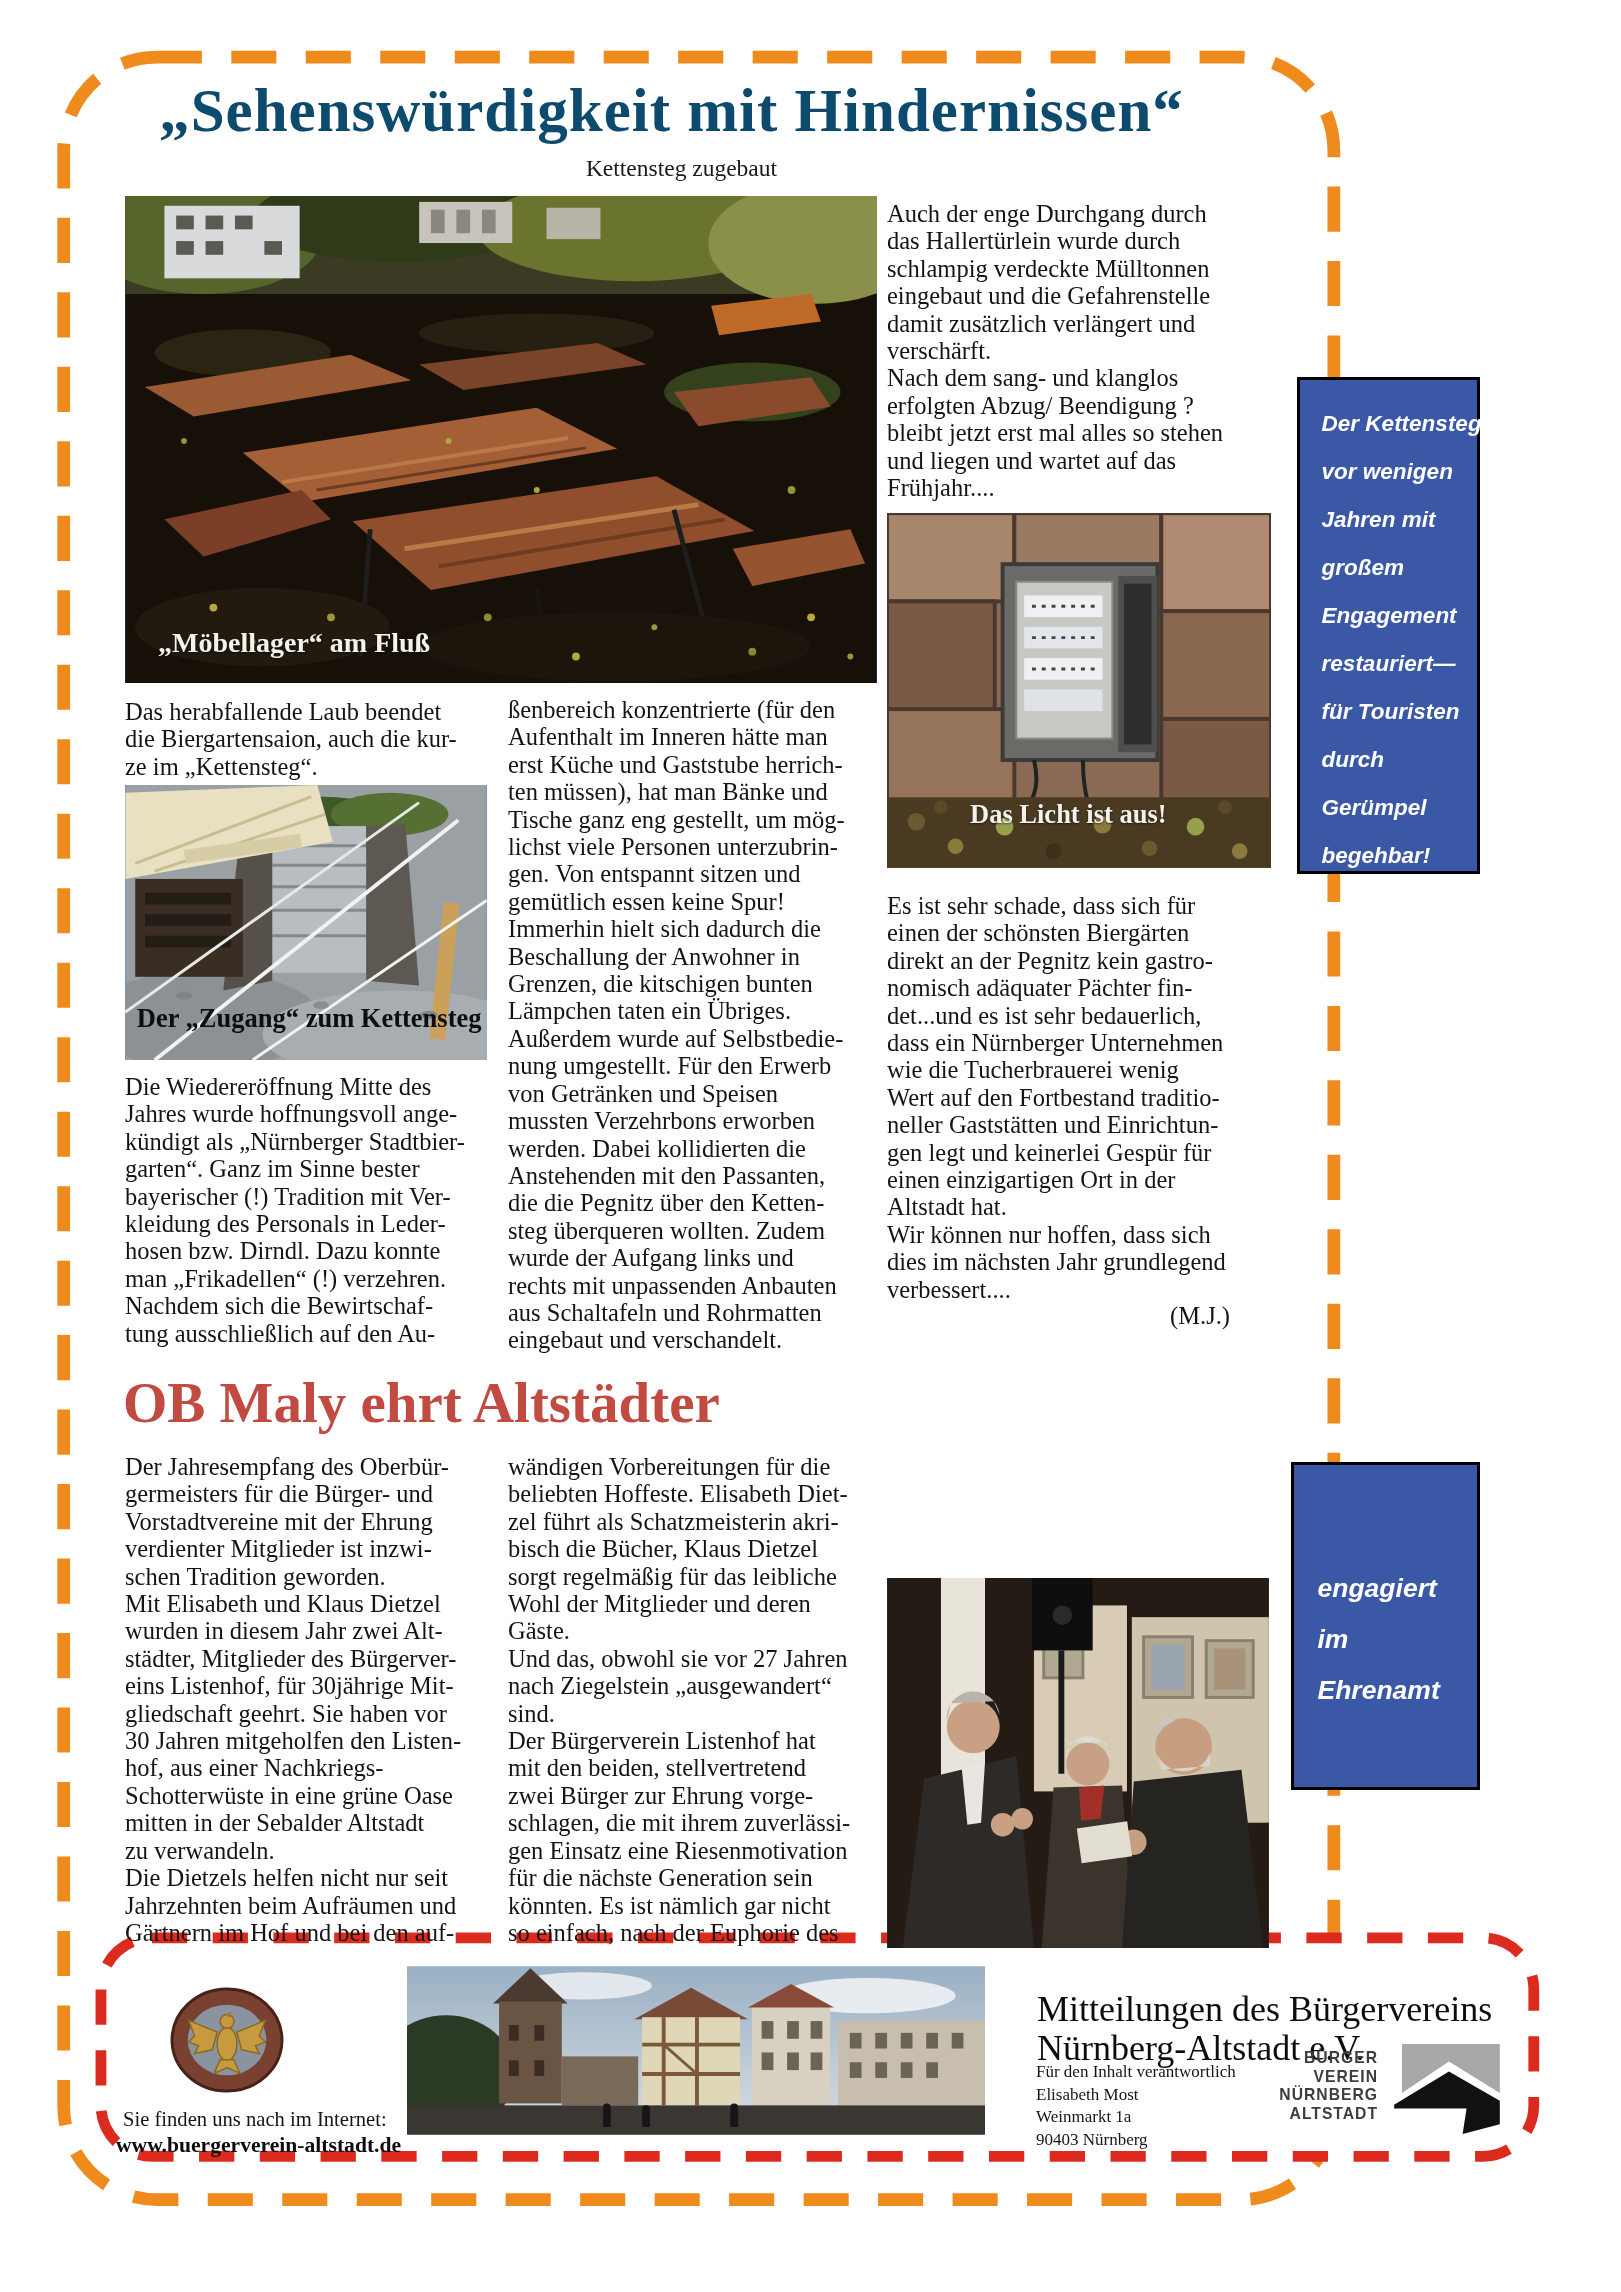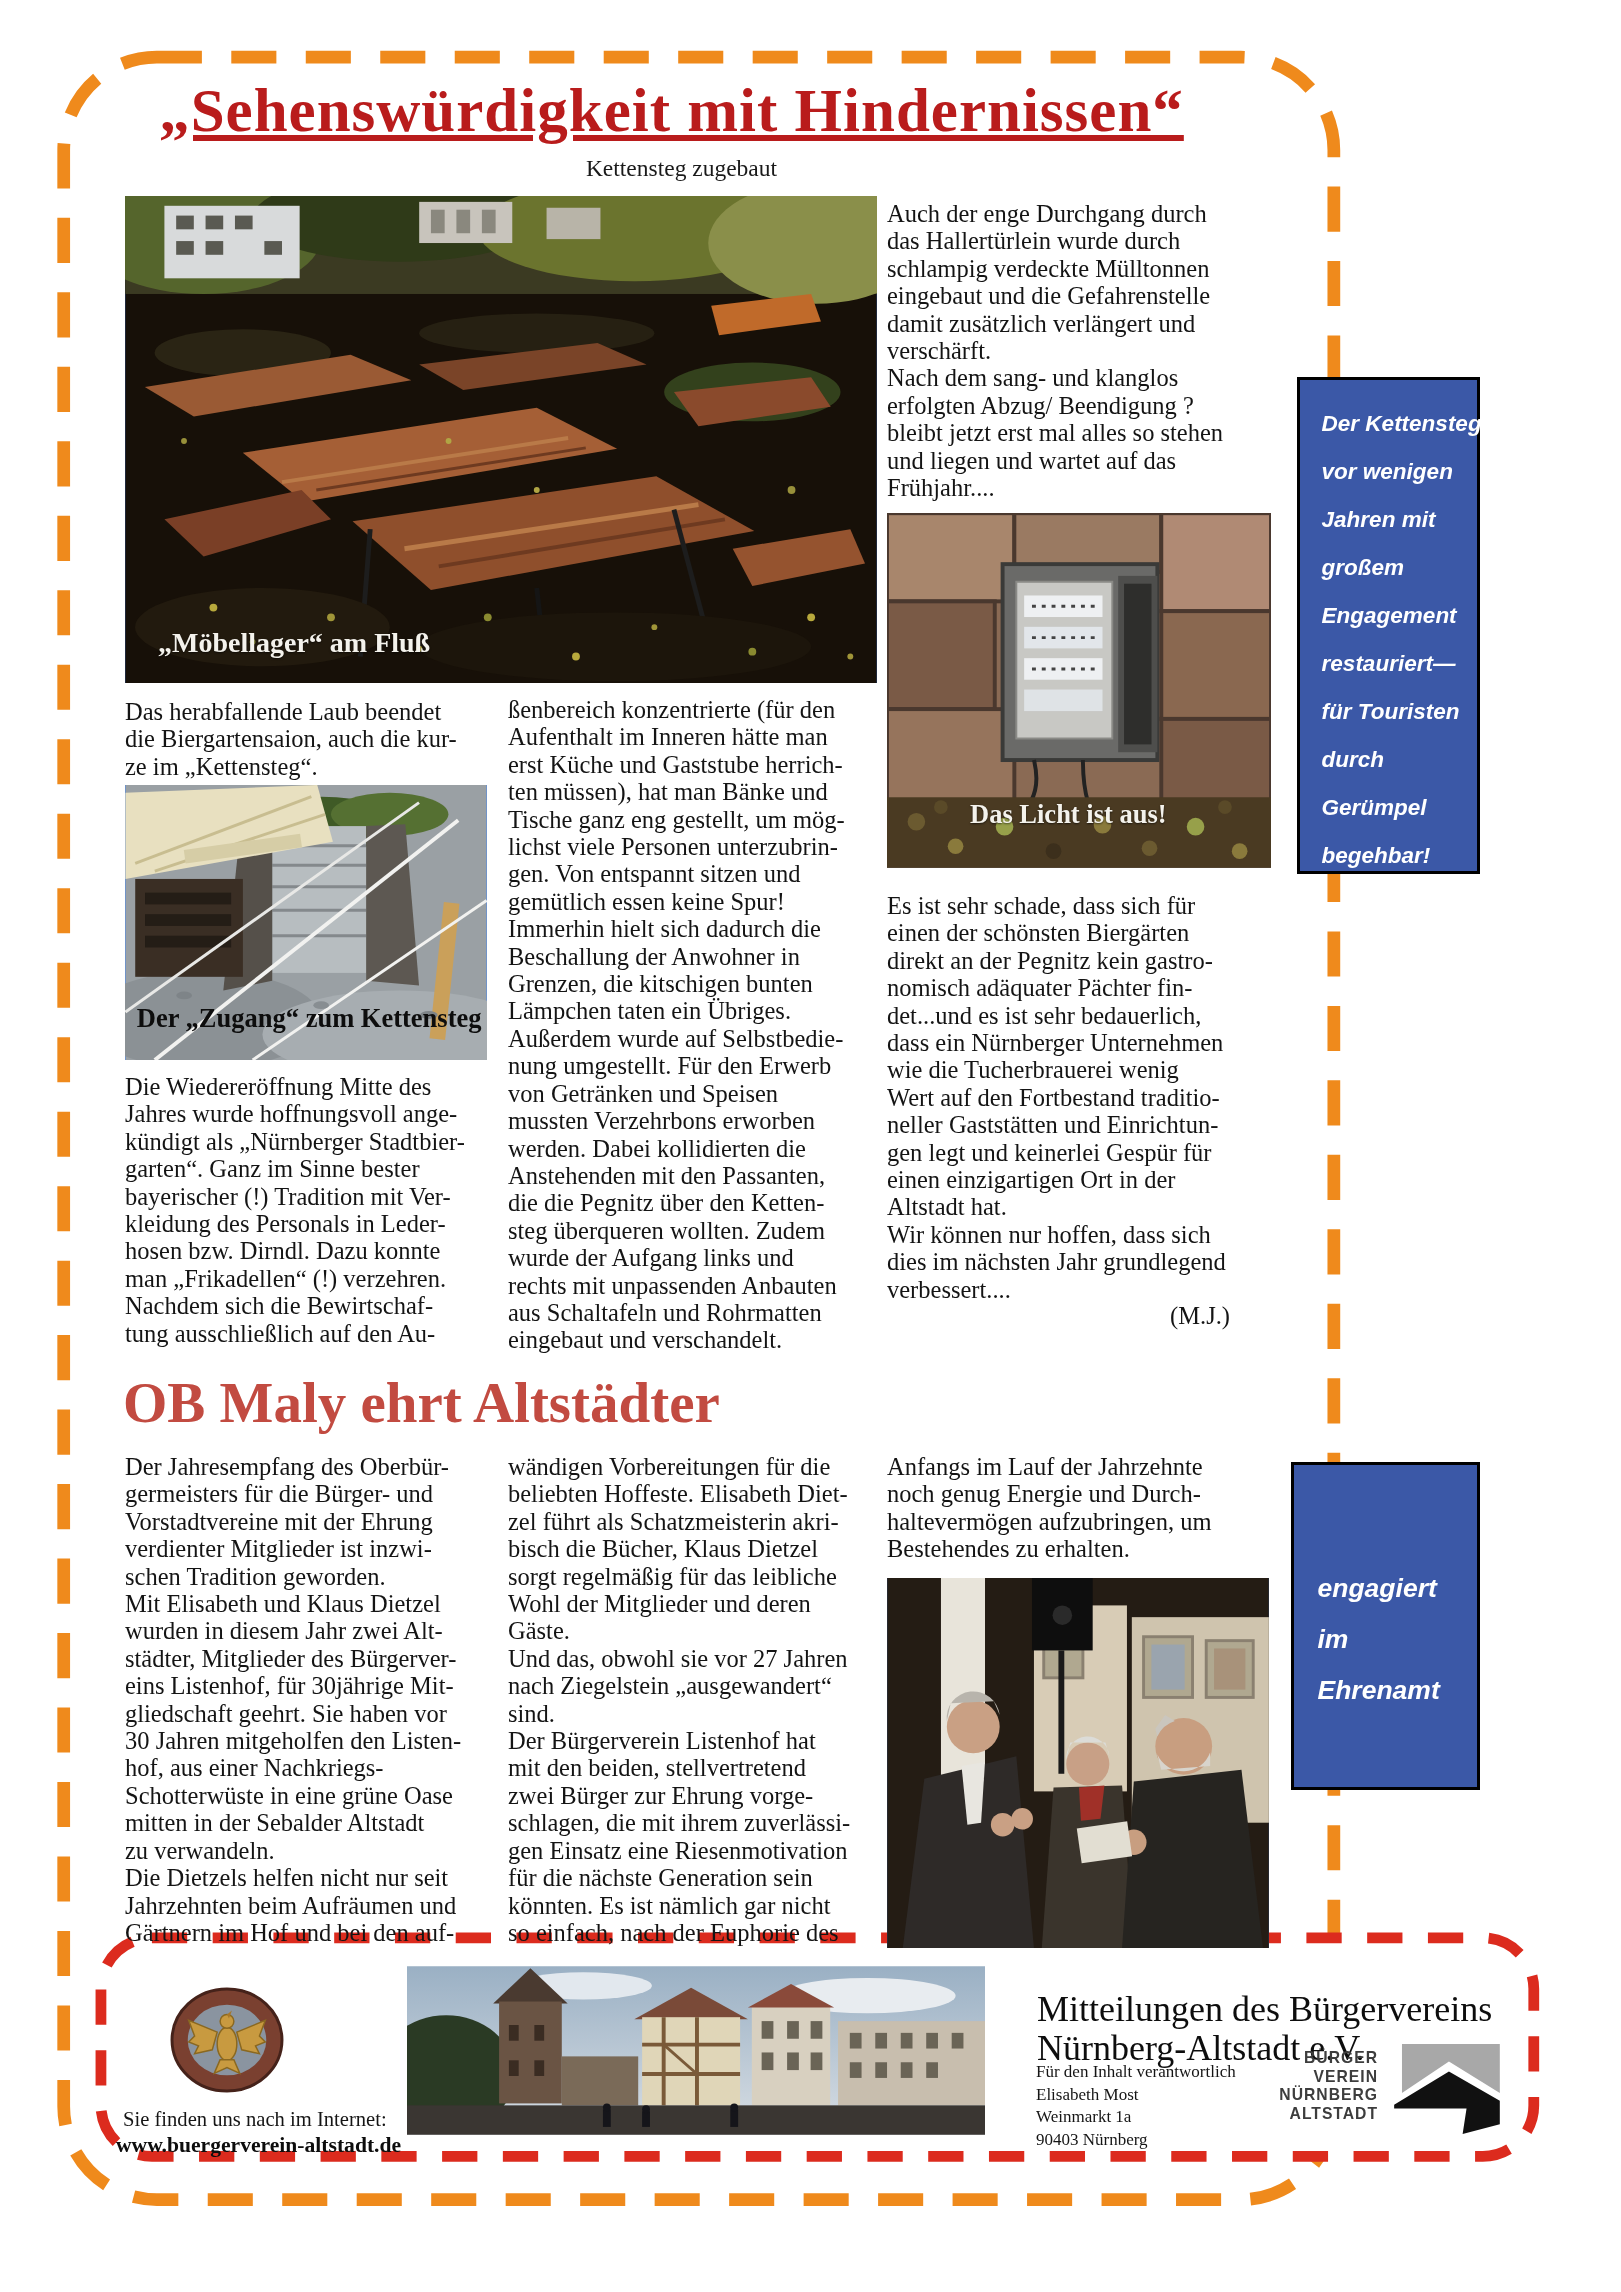--- a/index.html
+++ b/index.html
@@ -1,21 +1,21 @@
 <!DOCTYPE html>
 <html><head>
 <meta charset="utf-8">
 <style>
   html,body{margin:0;padding:0;background:#e8e8e8;}
   .page{position:relative;width:1621px;height:2293px;background:#ffffff;overflow:hidden;
         font-family:"Liberation Serif",serif;color:#111;}
   .abs{position:absolute;}
   .body-text{position:absolute;font-size:24.5px;line-height:27.4px;white-space:pre;color:#141414;}
   .title{position:absolute;left:64px;top:76px;width:1215px;text-align:center;
-         font-size:61px;font-weight:bold;color:#b91c1c;letter-spacing:1px;text-decoration:underline;}
+         font-size:61px;font-weight:bold;color:#0c4a6e;letter-spacing:1px;}
   .subtitle{position:absolute;left:64px;top:155px;width:1235px;text-align:center;
             font-size:23.5px;color:#1a1a1a;}
   .heading2{position:absolute;left:123px;top:1370px;font-size:57px;font-weight:bold;color:#C24B41;}
   .photo{position:absolute;overflow:hidden;background:#3b82f6;}
   .photo svg{display:block;}
   .caption{position:absolute;font-weight:bold;font-family:"Liberation Serif",serif;}
   .cap-white{color:#f4f2ec;text-shadow:0 1px 2px rgba(0,0,0,.6);}
   .cap-black{color:#0d0d0d;}
   .sidebar{position:absolute;background:#3B58A7;border:3.9px solid #000;
            font-family:"Liberation Sans",sans-serif;font-style:italic;font-weight:bold;
@@ -289,24 +289,20 @@
 nach Ziegelstein „ausgewandert“
 sind.
 Der Bürgerverein Listenhof hat
 mit den beiden, stellvertretend
 zwei Bürger zur Ehrung vorge-
 schlagen, die mit ihrem zuverlässi-
 gen Einsatz eine Riesenmotivation
 für die nächste Generation sein
 könnten. Es ist nämlich gar nicht
 so einfach, nach der Euphorie des</div>
-  <div class="body-text z2" style="left:887px;top:1453px;">Anfangs im Lauf der Jahrzehnte
-noch genug Energie und Durch-
-haltevermögen aufzubringen, um
-Bestehendes zu erhalten.</div>
 
   <div class="photo z2" style="left:887px;top:1578px;width:382px;height:370px;">
     <svg width="382" height="370" viewBox="0 0 390 378">
       <rect width="390" height="378" fill="#241c14"></rect>
       <rect x="55" y="0" width="45" height="230" fill="#e8e4da"></rect>
       <rect x="150" y="28" width="95" height="190" fill="#d8ccb6"></rect>
       <rect x="250" y="40" width="140" height="210" fill="#cfc4ae"></rect>
       <rect x="262" y="60" width="50" height="62" fill="#b0a890" stroke="#8a8070" stroke-width="3"></rect>
       <rect x="270" y="68" width="34" height="46" fill="#9aa4ae"></rect>
       <rect x="326" y="64" width="48" height="58" fill="#b0a890" stroke="#8a8070" stroke-width="3"></rect>

